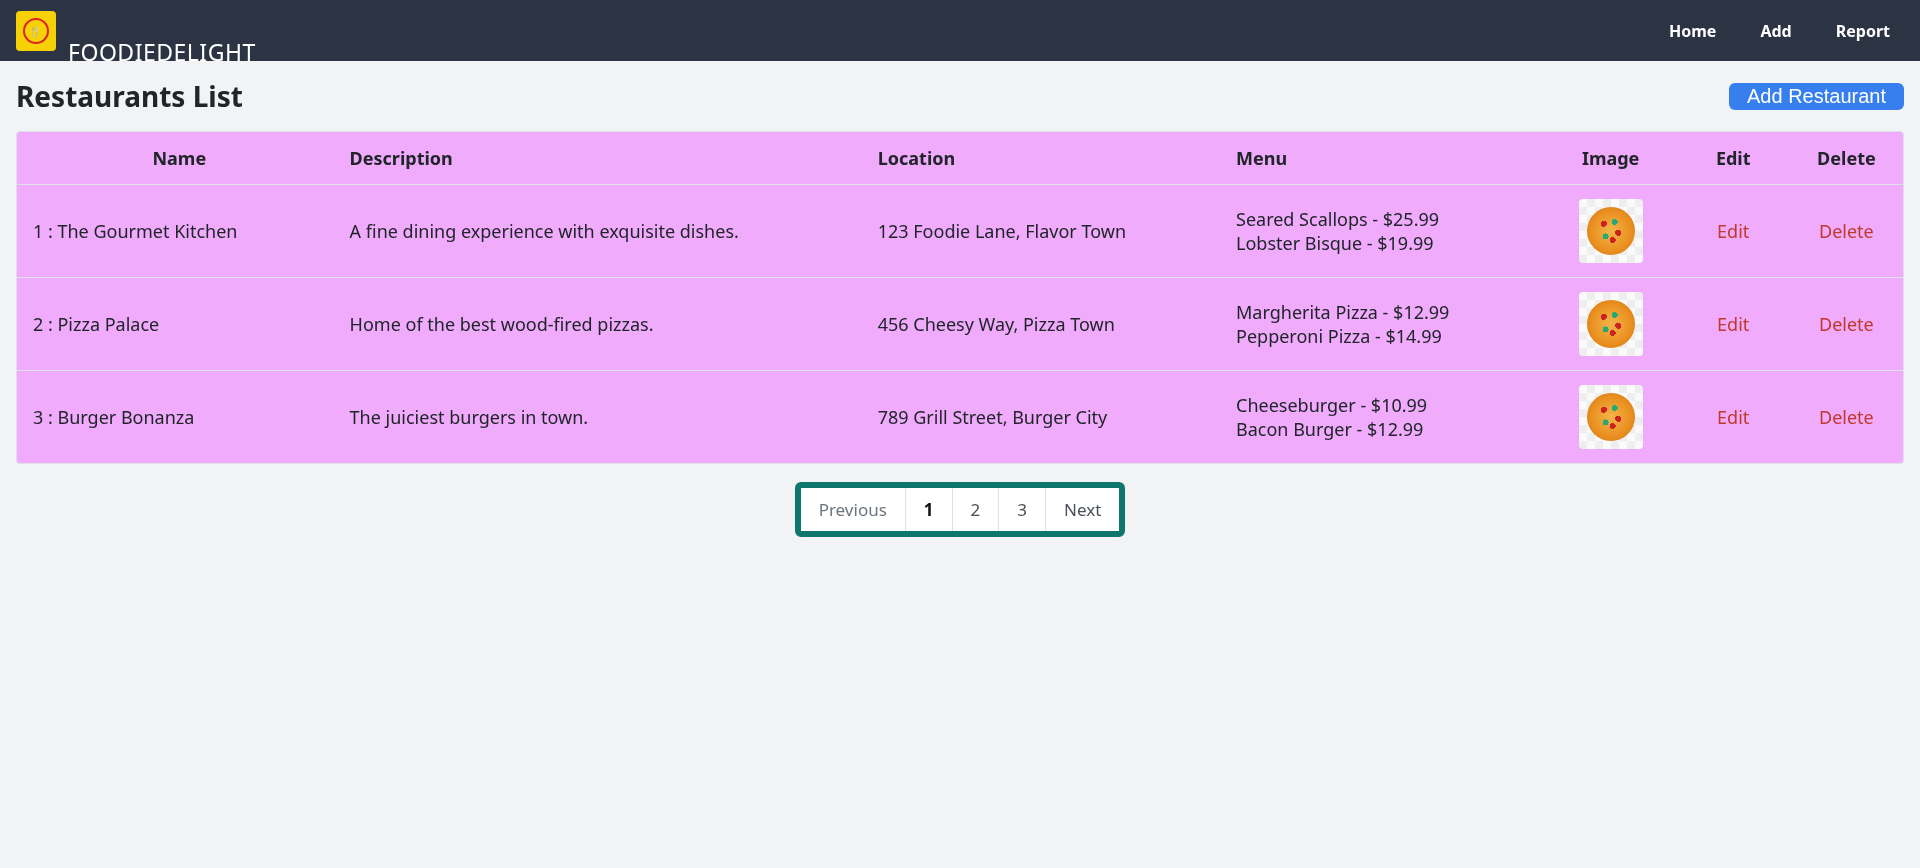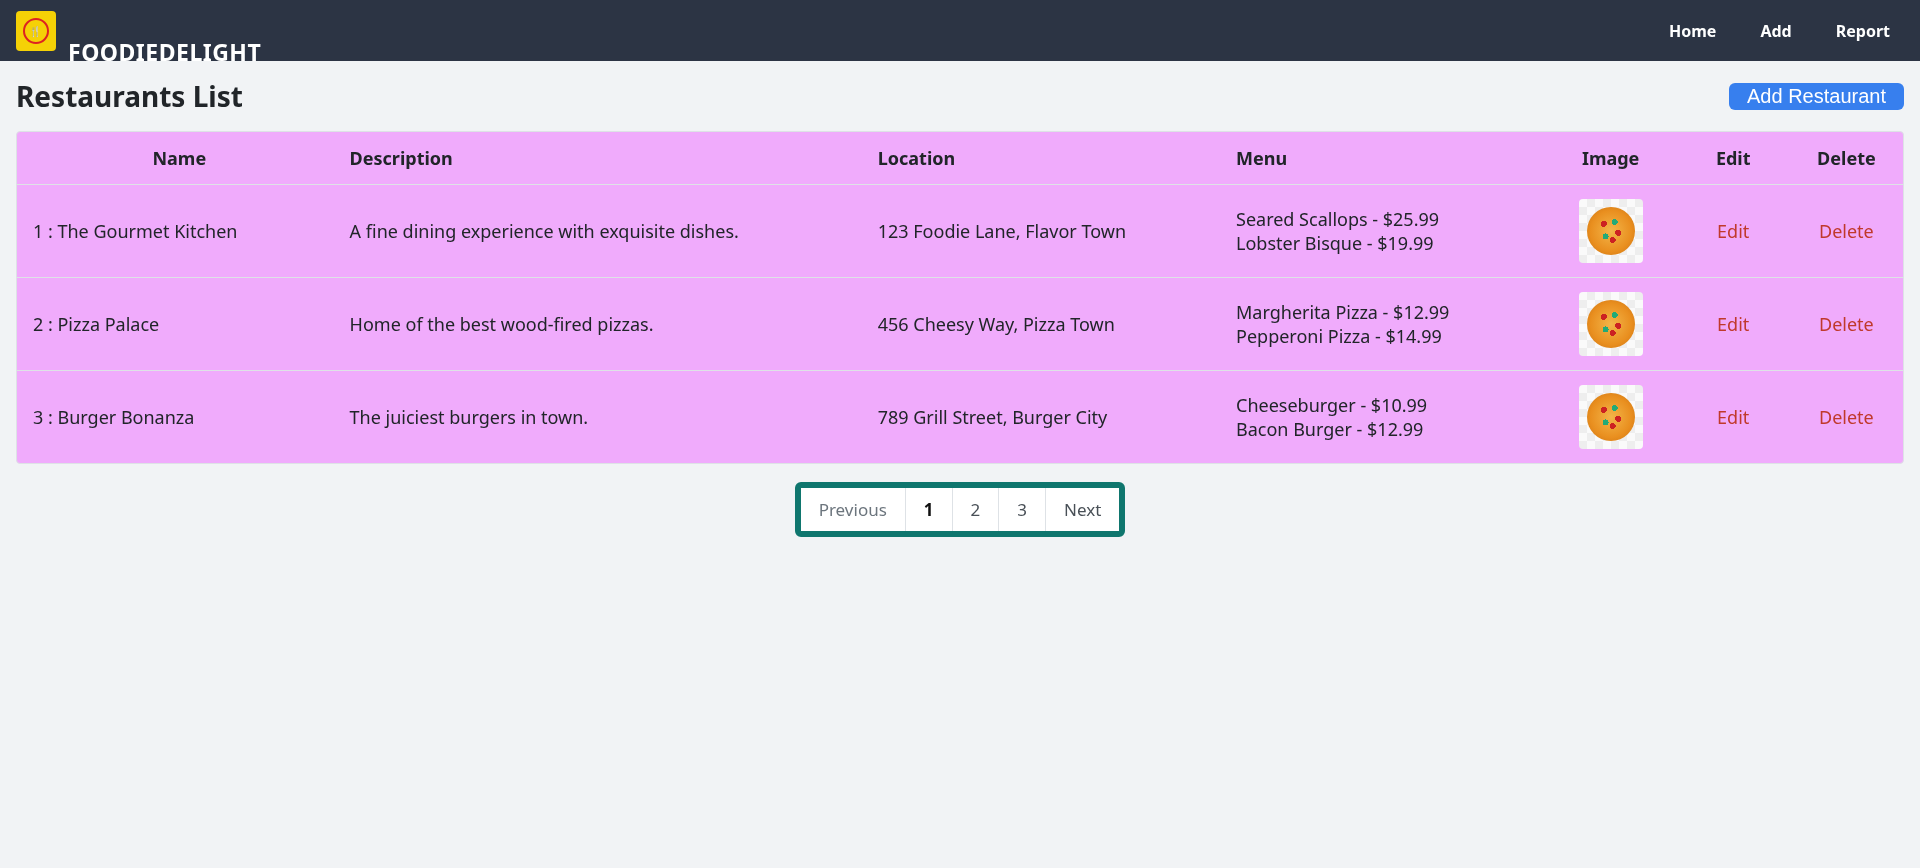--- a/index.html
+++ b/index.html
@@ -1,21 +1,21 @@
 <!DOCTYPE html>
 <html><head>
 <meta charset="utf-8">
 <style>
   * { box-sizing: border-box; margin: 0; padding: 0; }
   body { font-family: "Segoe UI", system-ui, -apple-system, sans-serif; background: #f1f3f5; color: #212529; }
   .navbar { background: #2c3444; display: flex; align-items: center; justify-content: space-between; padding: 10px 16px; height: 61px; }
   .navbar-left { display: flex; align-items: center; gap: 12px; }
   .logo { width: 40px; height: 40px; background: #f5d106; border-radius: 4px; display:flex; align-items:center; justify-content:center; }
   .logo-inner { width:26px;height:26px;border:2px solid #d22; border-radius:50%; display:flex;align-items:center;justify-content:center; font-size:10px; }
-  .brand { color: #fff; font-weight: 700; font-size: 23px; letter-spacing: 0.5px; margin-top: 42px; }
+  .brand { color: #fff; font-weight: 400; font-size: 23px; letter-spacing: 0.5px; margin-top: 42px; }
   .navbar-right { display: flex; gap: 44px; padding-right: 14px; }
   .nav-link { color: #fff; font-weight: 700; font-size: 16px; text-decoration: none; cursor: pointer; }
   .container { padding: 16px; }
   .header-row { display:flex; align-items:center; justify-content:space-between; margin-bottom: 8px; }
   .page-title { font-size: 28px; font-weight: 700; }
   .btn-primary { background:#377fee; color:#fff; border:none; border-radius:6px; padding:2px 18px; font-size:20px; cursor:pointer; }
   .search-input { width:100%; font-size:17px; padding:10px 14px; border:1px solid #ced4da; border-radius:6px; background:#fff; color:#212529; }
   .search-input::placeholder { color:#6c757d; }
   .table-wrap { margin-top:16px; background:#f0abfc; border:1px solid #dee2e6; border-radius:4px; }
   table { width:100%; border-collapse:collapse; font-size:18px; }

